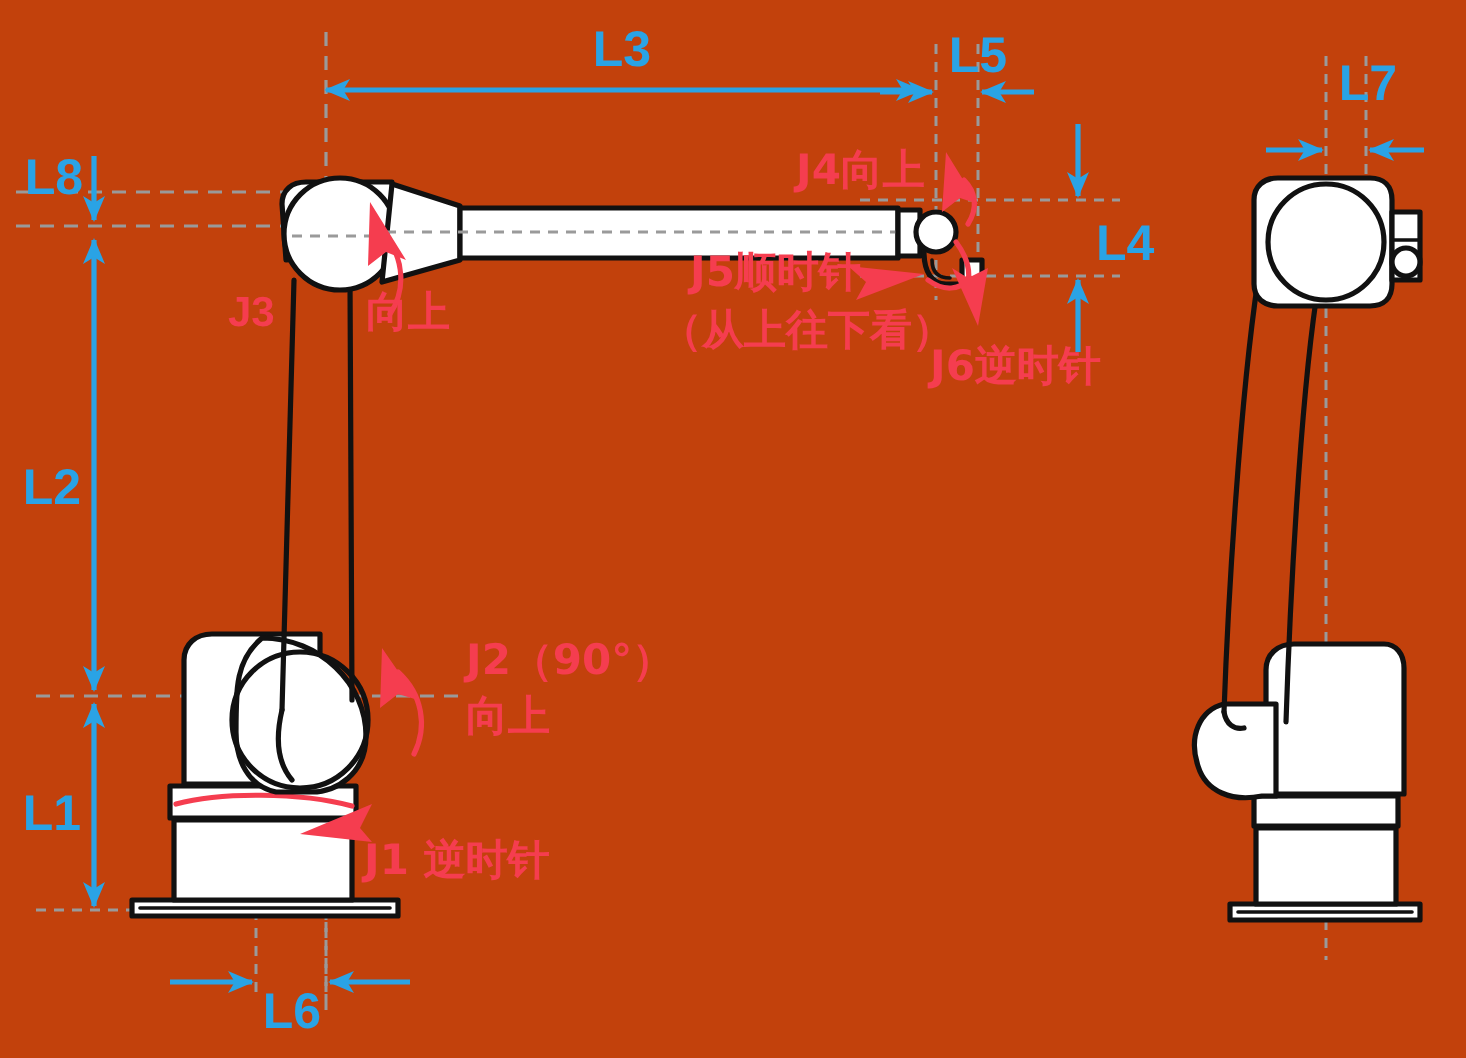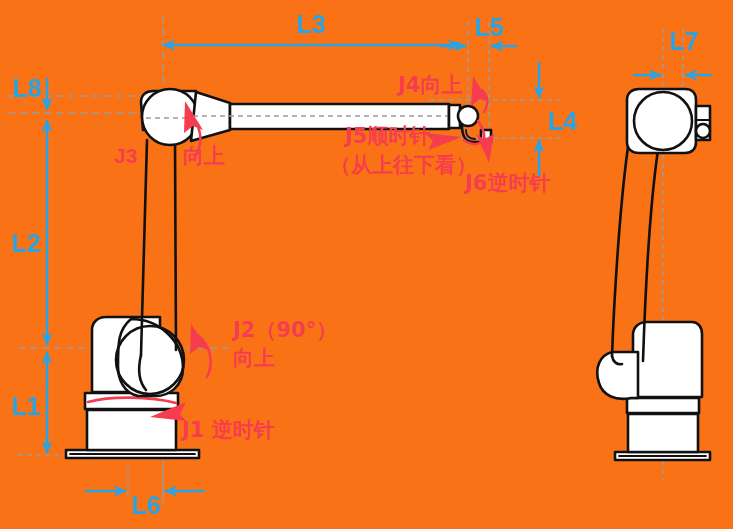--- a/index.html
+++ b/index.html
@@ -7,21 +7,21 @@
     padding: 0;
     background: #ffffff;
   }
   body {
     font-family: "Liberation Sans", "DejaVu Sans", sans-serif;
   }
   #diagram-root {
     position: relative;
     width: 733px;
     height: 529px;
-    background: #f97316;
+    background: #c2410c;
     overflow: hidden;
   }
   #diagram-svg {
     position: absolute;
     left: 0;
     top: 0;
     width: 733px;
     height: 529px;
   }
   .dim-text {

